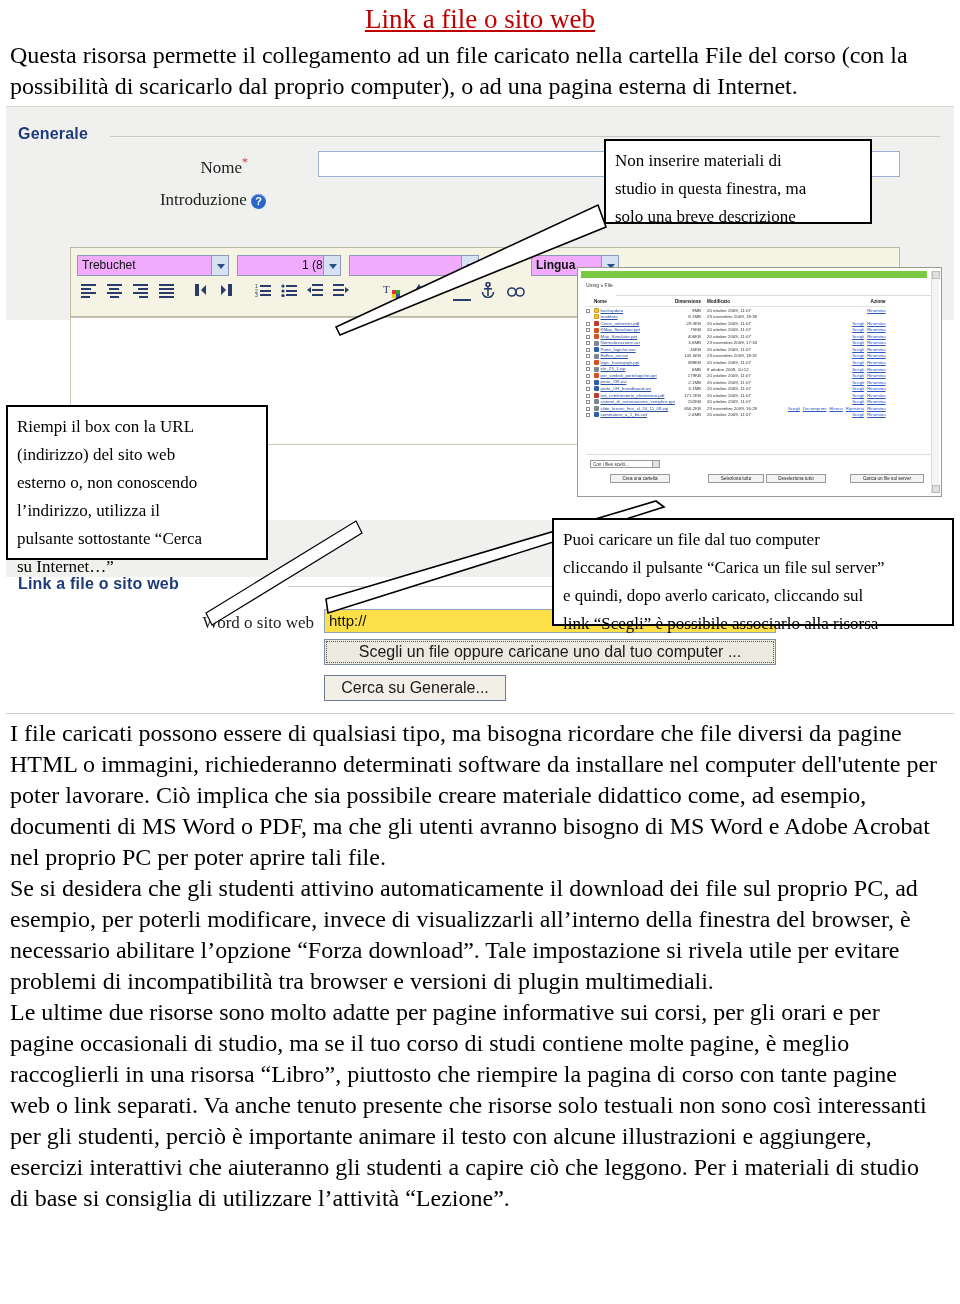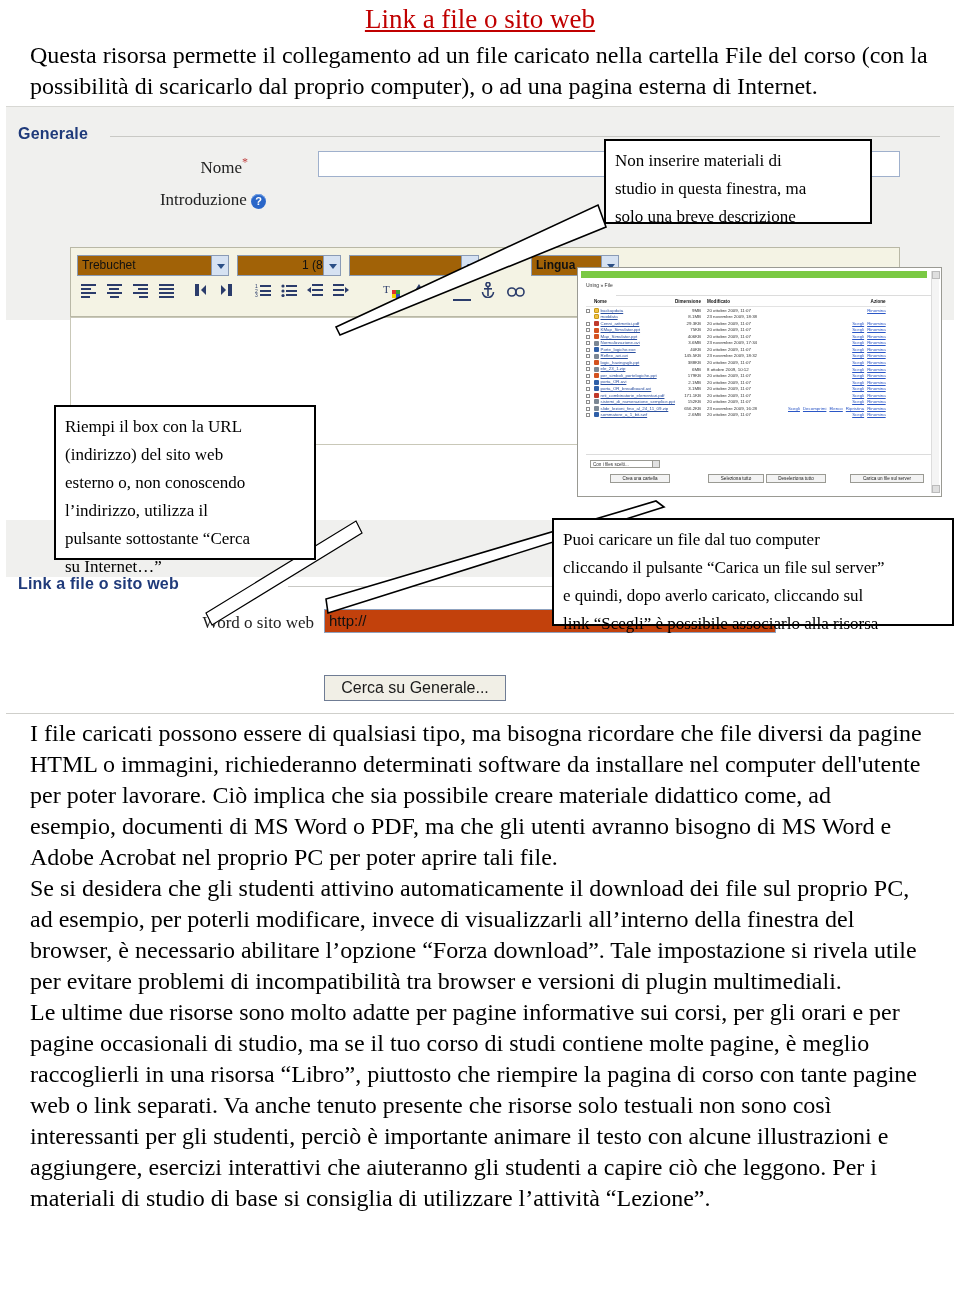--- a/index.html
+++ b/index.html
@@ -20,21 +20,21 @@
     font-size:27px;
     text-decoration:underline;
     line-height:34px;
     margin:2px 0 4px 0;
     font-family:"Liberation Serif", serif;
   }
   .para {
     font-size:24px;
     line-height:31px;
     text-align:justify;
-    margin:0 22px;
+    margin:0 2px;
     hyphens:none;
   }
   .para p { margin:0; }
   .para p:last-child { text-align:left; }
 
   .top-block { padding:0 8px; }
   .bottom-block { padding:4px 16px 0 8px; }
 
   
   .shot {
@@ -92,21 +92,21 @@
   
   .editor {
     position:absolute;
     background:#f4f3e4;
     border:1px solid #b9b8a6;
   }
   .ed-toolbar { position:absolute; left:0; top:0; width:100%; height:58px; }
   .sel {
     position:absolute;
     height:21px;
-    background:#a16207;
+    background:#f0abfc;
     border:1px solid #8a9bb5;
     font-family:"Liberation Sans", sans-serif;
     font-size:12px;
     color:#111;
     line-height:19px;
     padding-left:4px;
     white-space:nowrap;
     overflow:hidden;
   }
   .sel .arrow {
@@ -202,21 +202,21 @@
     line-height:24px; text-align:center; white-space:nowrap;
   }
   .btn-norm {
     position:absolute; height:26px;
     background:#f1efe6; border:1px solid #6f7c94;
     font-family:"Liberation Sans", sans-serif;
     font-size:16px; color:#1a1a1a;
     line-height:24px; text-align:center; white-space:nowrap;
   }
   .url-input {
-    position:absolute; background:#c2410c; border:1px solid #8fa2bf;
+    position:absolute; background:#fde047; border:1px solid #8fa2bf;
     height:24px; font-family:"Liberation Sans", sans-serif;
     font-size:15px; color:#111; line-height:22px; padding-left:4px;
   }
 
   
   .callout {
     position:absolute;
     background:#ffffff;
     border:2px solid #000;
     font-family:"Liberation Serif", serif;
@@ -553,20 +553,21 @@
     <span>Link a file o sito web</span>
     <span class="rule" style="width:650px;"></span>
   </div>
 
   <div class="flabel" style="left:160px; top:506px; width:148px;">
     <span>Word o sito web</span>
   </div>
   <div class="url-input" style="left:318px; top:502px; width:452px;">
     <span>http://</span>
   </div>
+  <div class="btn-wide" style="left:318px; top:532px; width:452px;">Scegli un file oppure caricane uno dal tuo computer ...</div>
   <div class="btn-norm" style="left:318px; top:568px; width:182px;">Cerca su Generale...</div>
 
   <div class="leader" style="left:330px; top:60px; width:310px; height:160px;">
     <svg width="310" height="160">
       <path d="M0 160 L262 38 L270 60 L4 168 Z" fill="#ffffff" stroke="#000" stroke-width="1.6"></path>
     </svg>
   </div>
   <div class="leader" style="left:300px; top:400px; width:380px; height:110px;">
     <svg width="380" height="110">
       <path d="M358 0 L22 106 L20 92 L350 -6 Z" fill="#ffffff" stroke="#000" stroke-width="1.6"></path>
@@ -578,21 +579,21 @@
     </svg>
   </div>
 </div>
 
 <div class="callout" style="left:604px; top:139px; width:268px; height:85px;">
   <span class="ctext">Non inserire materiali di
 studio in questa finestra, ma
 solo una breve descrizione</span>
 </div>
 
-<div class="callout" style="left:6px; top:405px; width:262px; height:155px;margin-left:48px;">
+<div class="callout" style="left:6px; top:405px; width:262px; height:155px;">
   <span class="ctext">Riempi il box con la URL
 (indirizzo) del sito web
 esterno o, non conoscendo
 l’indirizzo, utilizza il
 pulsante sottostante “Cerca
 su Internet…”</span>
 </div>
 
 <div class="callout" style="left:552px; top:518px; width:402px; height:108px;">
   <span class="ctext">Puoi caricare un file dal tuo computer

